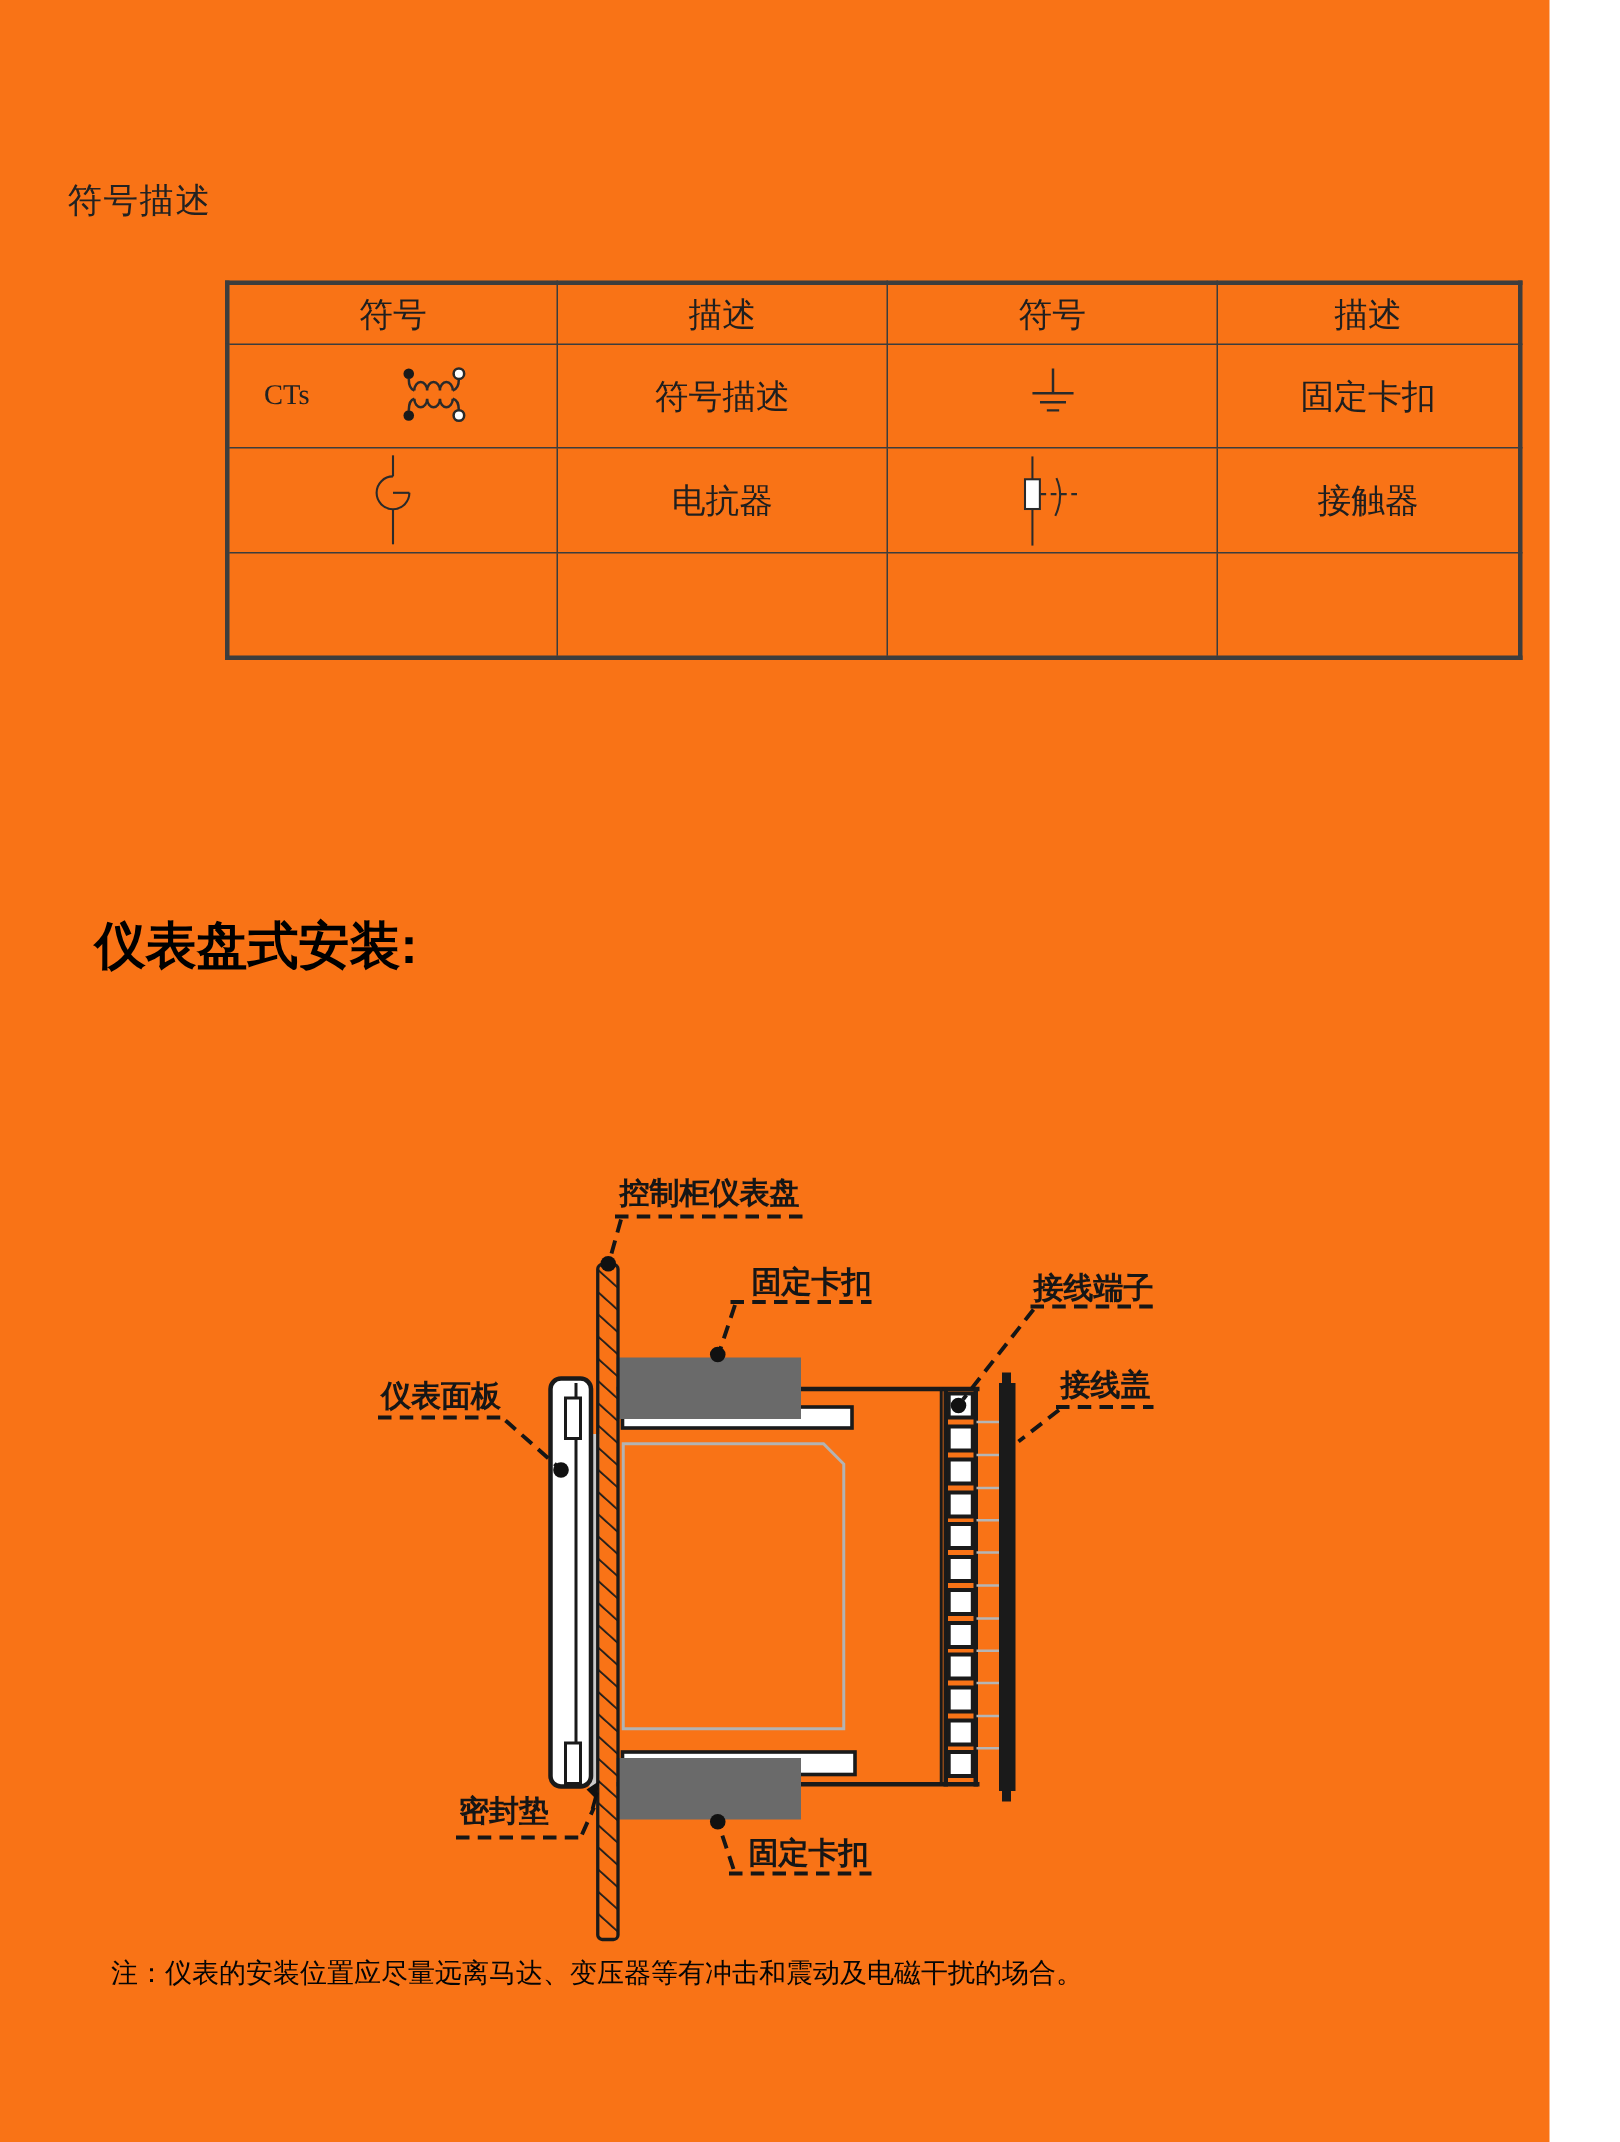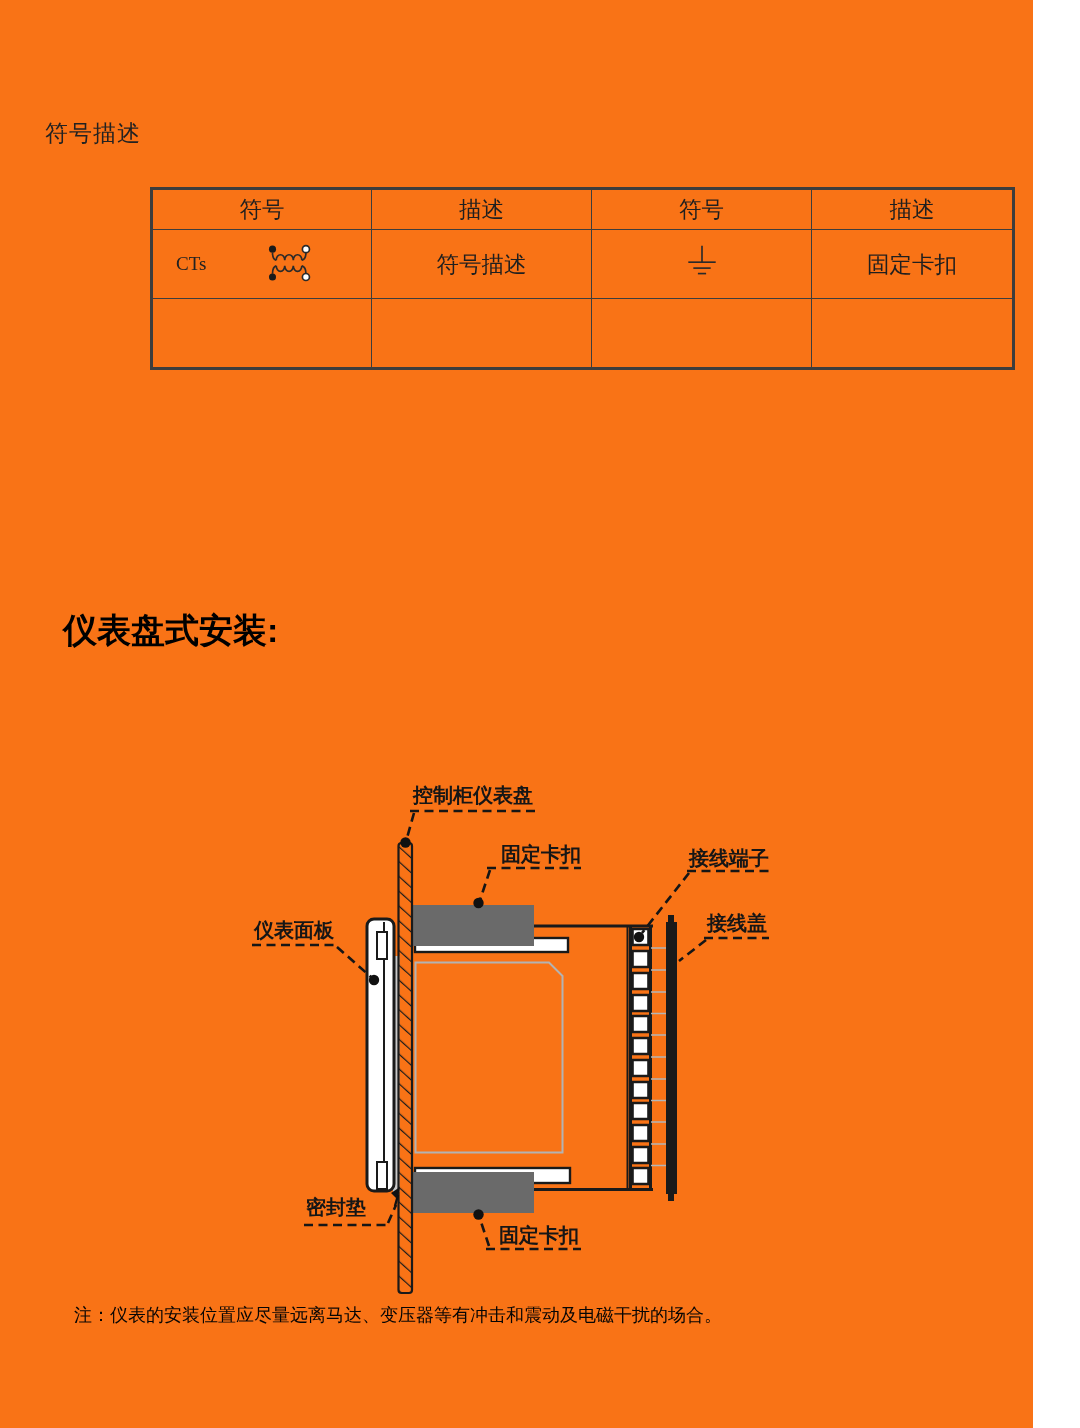--- a/index.html
+++ b/index.html
@@ -89,20 +89,41 @@
       <td>
         <svg class="symsvg" width="44" height="42" viewBox="0 0 44 46">
           <line x1="22" y1="3" x2="22" y2="21"></line>
           <line x1="7" y1="21" x2="37" y2="21"></line>
           <line x1="12.5" y1="27.5" x2="31.5" y2="27.5"></line>
           <line x1="17.5" y1="33.5" x2="26.5" y2="33.5"></line>
         </svg>
       </td>
       <td>固定卡扣</td>
     </tr>
+    <tr class="sym-row-last">
+      <td>
+        <svg class="symsvg" width="48" height="64" viewBox="0 0 48 82">
+          <line x1="24" y1="2" x2="24" y2="20"></line>
+          <path d="M24,20 A14,14 0 1 0 38,34"></path>
+          <line x1="38" y1="34" x2="24" y2="34"></line>
+          <line x1="24" y1="48" x2="24" y2="78"></line>
+        </svg>
+      </td>
+      <td>电抗器</td>
+      <td>
+        <svg class="symsvg" width="76" height="64" viewBox="0 0 76 84">
+          <line x1="20" y1="3" x2="20" y2="23"></line>
+          <rect class="box" x="13.5" y="23" width="13" height="26"></rect>
+          <line x1="20" y1="49" x2="20" y2="81"></line>
+          <path d="M27,36 H62" stroke-dasharray="5 4"></path>
+          <path d="M41,22 Q48,38 40,55"></path>
+        </svg>
+      </td>
+      <td>接触器</td>
+    </tr>
     <tr class="empty-row">
       <td></td>
       <td></td>
       <td></td>
       <td></td>
     </tr>
   </tbody>
     </table>
 
   <div class="install-heading">仪表盘式安装:</div>

